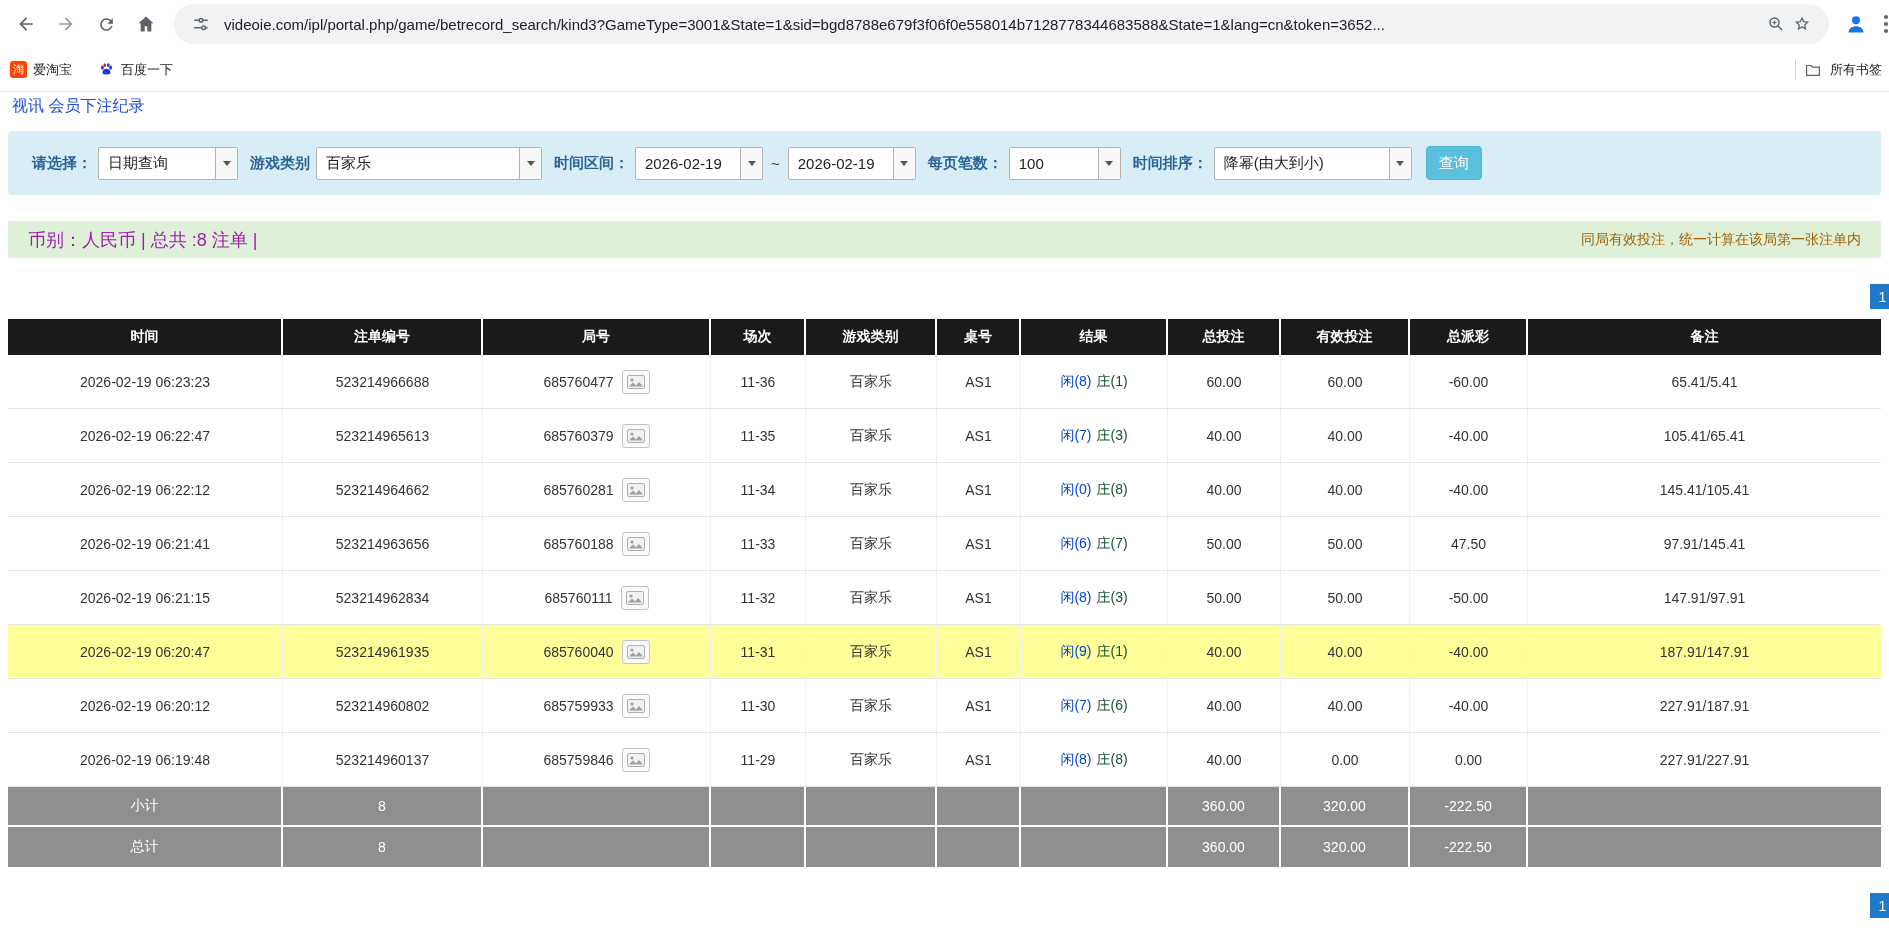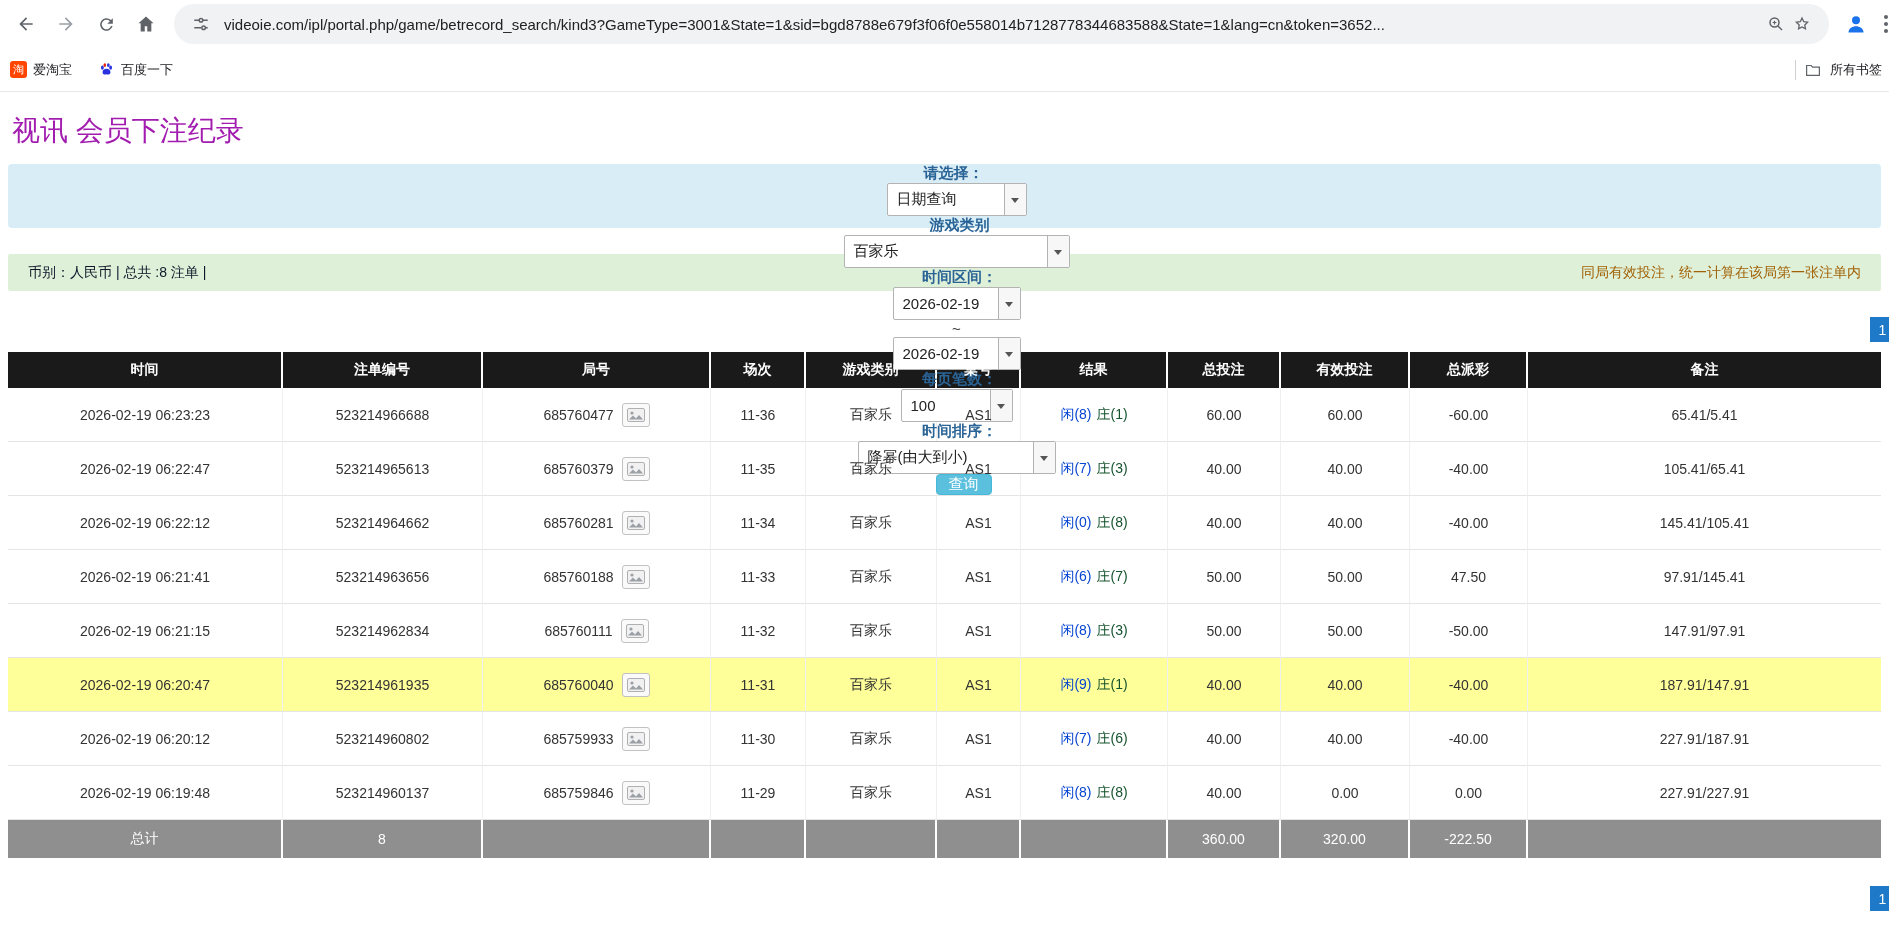--- a/index.html
+++ b/index.html
@@ -17,35 +17,35 @@
 
   .bookmarks { height:44px; display:flex; align-items:center; padding:0 10px; background:#fff; border-bottom:1px solid #e8e8e8; position:relative; }
   .bm-item { display:flex; align-items:center; gap:6px; font-size:13px; color:#202124; margin-right:26px; }
   .bm-taobao-icon { width:17px; height:17px; background:#ff4400; color:#fff; border-radius:3px; font-size:11px; display:flex; align-items:center; justify-content:center; }
   .bm-right { position:absolute; left:1795px; top:0; height:44px; display:flex; align-items:center; gap:8px; white-space:nowrap; }
   .bm-divider { width:1px; height:20px; background:#d0d0d0; }
   .bm-label { font-size:13px; color:#202124; }
 
   
   .content { padding:0 8px; }
-  .page-title { font-size:28px; color:#a21caf; margin:20px 0 0 4px; font-weight:400; }
-
-  .filter-bar { margin-top:14px; height:64px; background:#d9edf7; border-radius:4px; display:flex; align-items:center; padding-left:24px;flex-direction:column; }
+  .page-title { font-size:16px; color:#1d4ed8; margin:4px 0 0 4px; font-weight:400; }
+
+  .filter-bar { margin-top:14px; height:64px; background:#d9edf7; border-radius:4px; display:flex; align-items:center; padding-left:24px; }
   .f-label { color:#2a6496; font-weight:bold; font-size:15px; margin:0 6px 0 12px; white-space:nowrap; }
   .f-label:first-child { margin-left:0; }
   .combo { display:flex; align-items:stretch; background:#fff; border:1px solid #b3b3b3; height:33px; border-radius:2px; flex:0 0 auto; }
   .combo .val { flex:1; display:flex; align-items:center; padding:0 9px; font-size:15px; color:#222; white-space:nowrap; overflow:hidden; }
   .combo .arrow { width:22px; border-left:1px solid #b3b3b3; background:#f7f7f7; display:flex; align-items:center; justify-content:center; }
   .combo .arrow::after { content:""; border:4px solid transparent; border-top:5px solid #555; margin-top:5px; }
   .w-select{width:140px} .w-game{width:226px} .w-date{width:128px} .w-size{width:112px} .w-sort{width:198px}
   .tilde { margin:0 8px; font-size:15px; color:#333; }
   .query-btn { margin-left:14px; width:56px; height:34px; background:#5bc0de; border:1px solid #46b8da; border-radius:4px; color:#fff; font-size:15px; display:flex; align-items:center; justify-content:center; }
 
   .summary-bar { margin-top:26px; height:37px; background:#dff0d8; display:flex; align-items:center; justify-content:space-between; padding:0 20px; border-radius:2px; }
-  .summary-left { font-size:14px; color:#0f172a; }
+  .summary-left { font-size:18px; color:#a21caf; }
   .summary-right { font-size:14px; color:#a16207; }
 
   .pager { display:flex; justify-content:flex-end; }
   .pager.top { margin-top:26px; }
   .pager.bottom { margin-top:26px; }
   .page-btn { width:25px; height:25px; background:#1e7ac9; color:#fff; font-size:14px; display:flex; align-items:center; justify-content:center; margin-right:-14px; }
 
   
   table.bet-table { width:100%; border-collapse:separate; border-spacing:0; table-layout:fixed; margin-top:10px; font-size:14px; }
   .bet-table thead th { background:#1a1a1a; color:#fff; height:36px; font-weight:bold; border-right:2px solid #fff; font-size:14px; }
@@ -447,32 +447,45 @@
       <span class="player">闲(8)</span><span class="banker">庄(8)</span>
     </td>
     <td class="bet-link">40.00</td>
     <td>0.00</td>
     <td>0.00</td>
     <td>227.91/227.91</td>
   </tr>
 </tbody>
     <tfoot>
       <tr>
-        <td>总计</td>
+        <td>小计</td>
         <td>8</td>
         <td></td>
           <td></td>
           <td></td>
         <td></td>
           <td></td>
         <td>360.00</td>
         <td>320.00</td>
         <td class="neg">-222.50</td>
         <td></td>
       </tr>
+      <tr>
+        <td>总计</td>
+        <td>8</td>
+        <td></td>
+          <td></td>
+          <td></td>
+        <td></td>
+          <td></td>
+        <td>360.00</td>
+        <td>320.00</td>
+        <td class="neg">-222.50</td>
+        <td></td>
+      </tr>
     </tfoot>
   </table>
 
   <div class="pager bottom">
     <div class="page-btn">1</div>
   </div>
 
 </div>
 
 </body></html>

